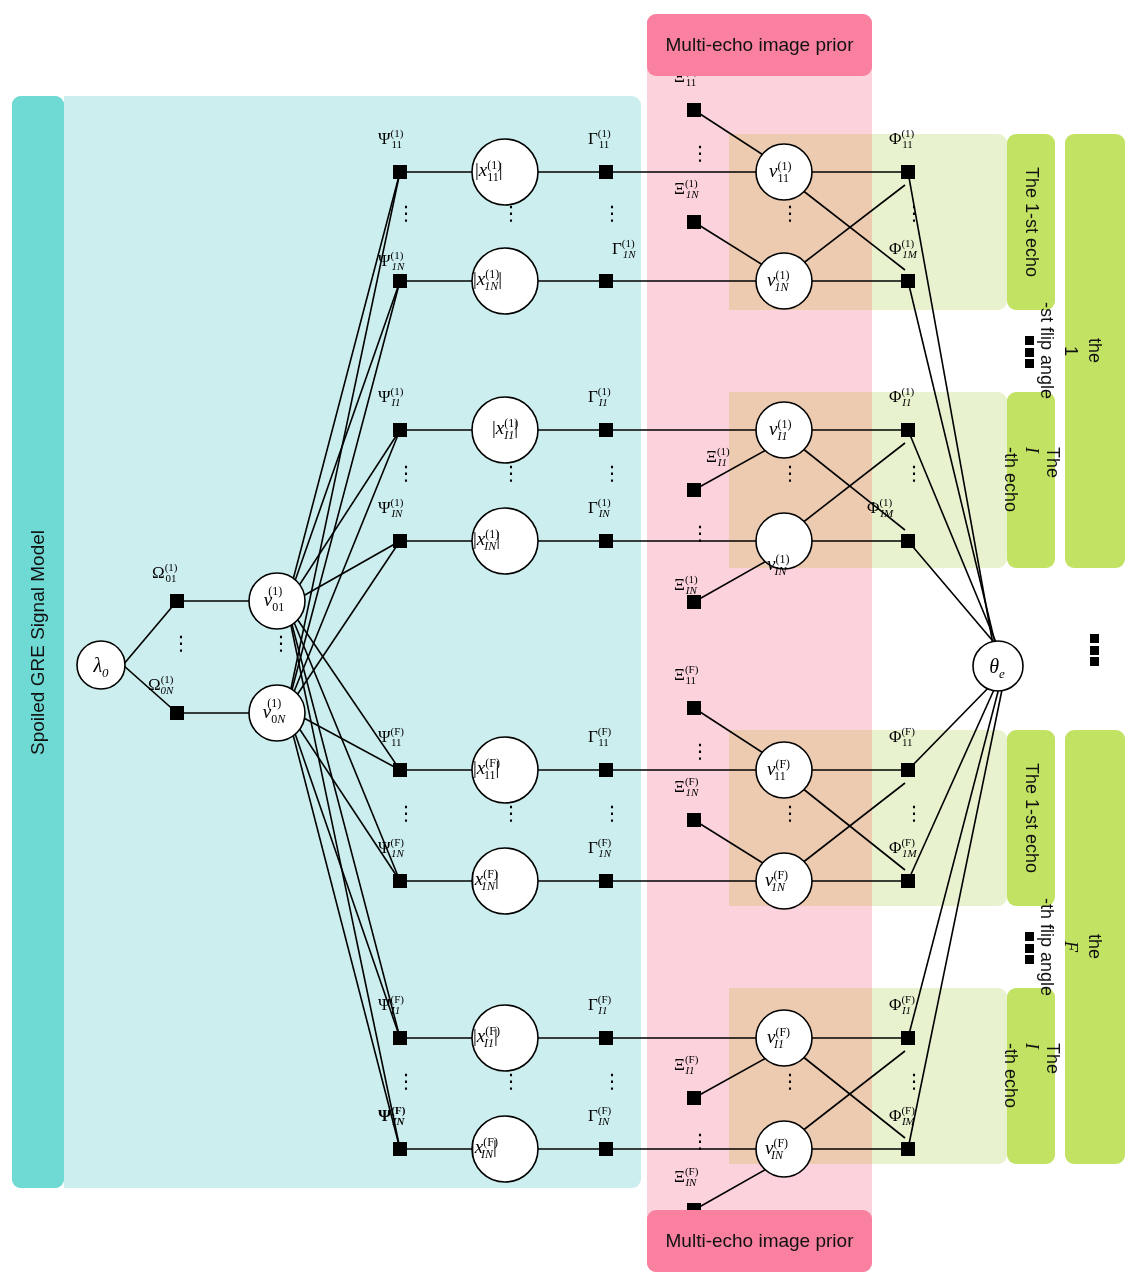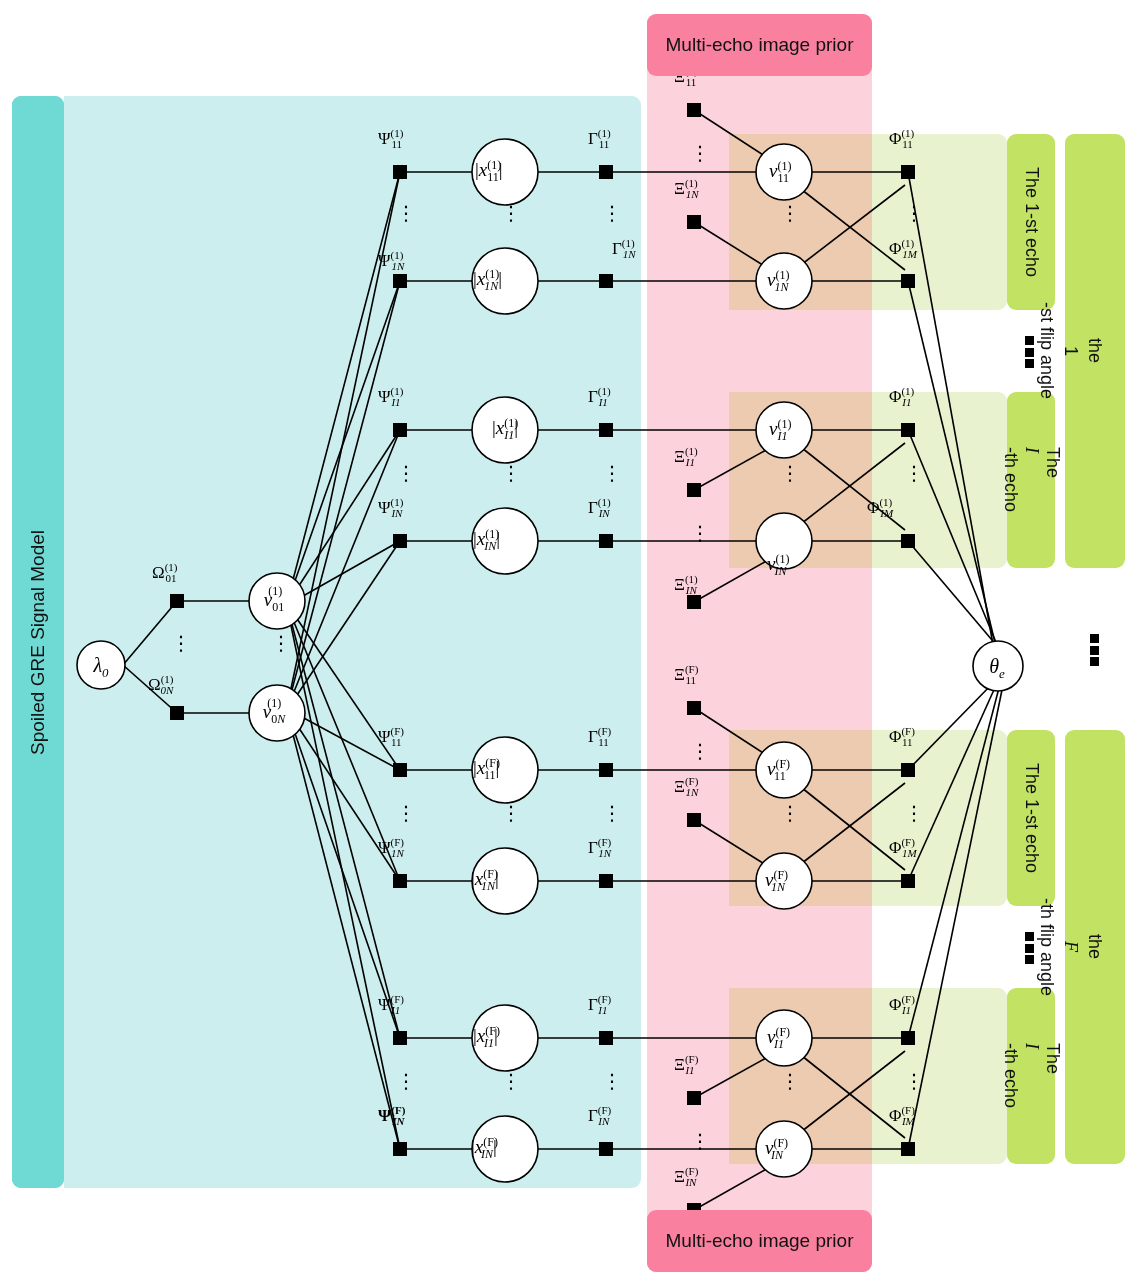--- a/index.html
+++ b/index.html
@@ -229,21 +229,21 @@
   <div class="lbl" style="left:588px;top:238px;font-size:17px;margin-left:24px;"><span>Γ</span><sup style="font-size:11px;">(1)</sup><sub style="font-size:11px;margin-left:-12px;" class="math">1N</sub></div>
   <div class="lbl" style="left:588px;top:386px;font-size:17px;"><span>Γ</span><sup style="font-size:11px;">(1)</sup><sub style="font-size:11px;margin-left:-12px;" class="math">I1</sub></div>
   <div class="lbl" style="left:588px;top:497px;font-size:17px;"><span>Γ</span><sup style="font-size:11px;">(1)</sup><sub style="font-size:11px;margin-left:-12px;" class="math">IN</sub></div>
   <div class="lbl" style="left:588px;top:726px;font-size:17px;"><span>Γ</span><sup style="font-size:11px;">(F)</sup><sub style="font-size:11px;margin-left:-13px;">11</sub></div>
   <div class="lbl" style="left:588px;top:837px;font-size:17px;"><span>Γ</span><sup style="font-size:11px;">(F)</sup><sub style="font-size:11px;margin-left:-13px;" class="math">1N</sub></div>
   <div class="lbl" style="left:588px;top:994px;font-size:17px;"><span>Γ</span><sup style="font-size:11px;">(F)</sup><sub style="font-size:11px;margin-left:-13px;" class="math">I1</sub></div>
   <div class="lbl" style="left:588px;top:1105px;font-size:17px;"><span>Γ</span><sup style="font-size:11px;">(F)</sup><sub style="font-size:11px;margin-left:-13px;" class="math">IN</sub></div>
 
   <div class="lbl" style="left:674px;top:66px;font-size:17px;"><span>Ξ</span><sup style="font-size:11px;">(1)</sup><sub style="font-size:11px;margin-left:-12px;">11</sub></div>
   <div class="lbl" style="left:674px;top:178px;font-size:17px;"><span>Ξ</span><sup style="font-size:11px;">(1)</sup><sub style="font-size:11px;margin-left:-12px;" class="math">1N</sub></div>
-  <div class="lbl" style="left:674px;top:446px;font-size:17px;text-align:right;"><span>Ξ</span><sup style="font-size:11px;">(1)</sup><sub style="font-size:11px;margin-left:-12px;" class="math">I1</sub></div>
+  <div class="lbl" style="left:706px;top:446px;font-size:17px;text-align:right;"><span>Ξ</span><sup style="font-size:11px;">(1)</sup><sub style="font-size:11px;margin-left:-12px;" class="math">I1</sub></div>
   <div class="lbl" style="left:674px;top:558px;font-size:17px;margin-top:16px;"><span>Ξ</span><sup style="font-size:11px;">(1)</sup><sub style="font-size:11px;margin-left:-12px;" class="math">IN</sub></div>
   <div class="lbl" style="left:674px;top:664px;font-size:17px;"><span>Ξ</span><sup style="font-size:11px;">(F)</sup><sub style="font-size:11px;margin-left:-13px;">11</sub></div>
   <div class="lbl" style="left:674px;top:776px;font-size:17px;"><span>Ξ</span><sup style="font-size:11px;">(F)</sup><sub style="font-size:11px;margin-left:-13px;" class="math">1N</sub></div>
   <div class="lbl" style="left:674px;top:1054px;font-size:17px;"><span>Ξ</span><sup style="font-size:11px;">(F)</sup><sub style="font-size:11px;margin-left:-13px;" class="math">I1</sub></div>
   <div class="lbl" style="left:674px;top:1166px;font-size:17px;"><span>Ξ</span><sup style="font-size:11px;">(F)</sup><sub style="font-size:11px;margin-left:-13px;" class="math">IN</sub></div>
 
   <div class="lbl" style="left:889px;top:128px;font-size:17px;"><span>Φ</span><sup style="font-size:11px;">(1)</sup><sub style="font-size:11px;margin-left:-12px;">11</sub></div>
   <div class="lbl" style="left:889px;top:238px;font-size:17px;"><span>Φ</span><sup style="font-size:11px;">(1)</sup><sub style="font-size:11px;margin-left:-12px;" class="math">1M</sub></div>
   <div class="lbl" style="left:889px;top:386px;font-size:17px;"><span>Φ</span><sup style="font-size:11px;">(1)</sup><sub style="font-size:11px;margin-left:-12px;" class="math">I1</sub></div>
   <div class="lbl" style="left:867px;top:497px;font-size:17px;"><span>Φ</span><sup style="font-size:11px;">(1)</sup><sub style="font-size:11px;margin-left:-12px;" class="math">IM</sub></div>

